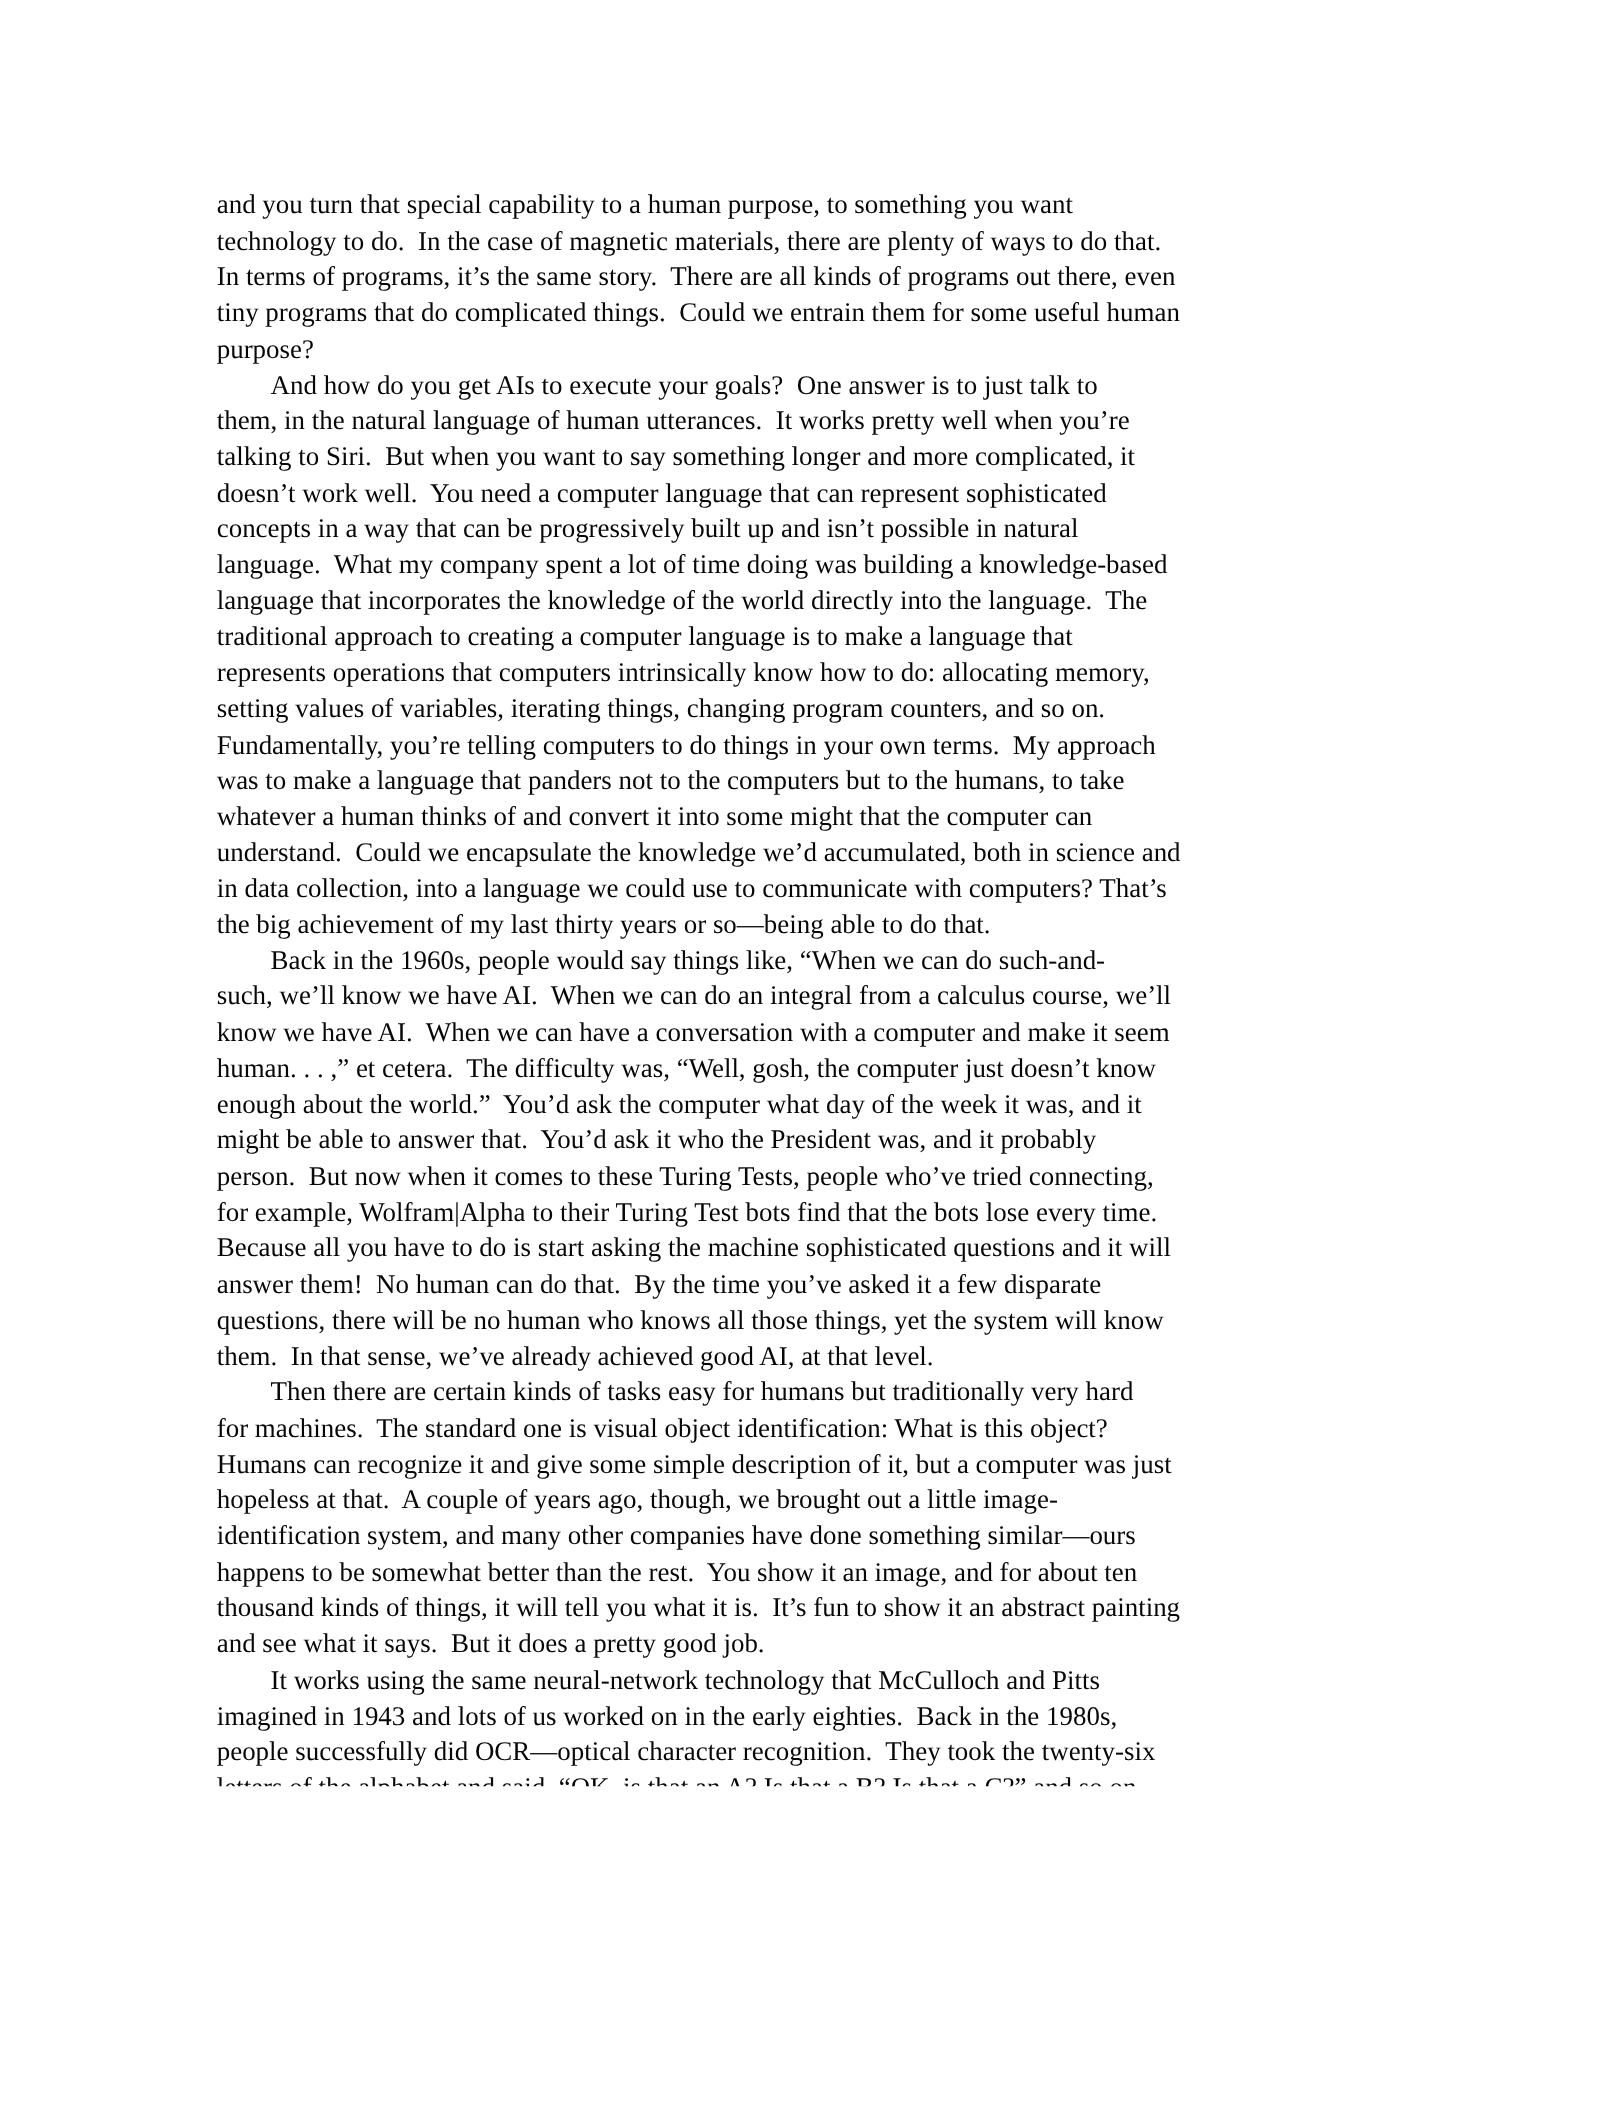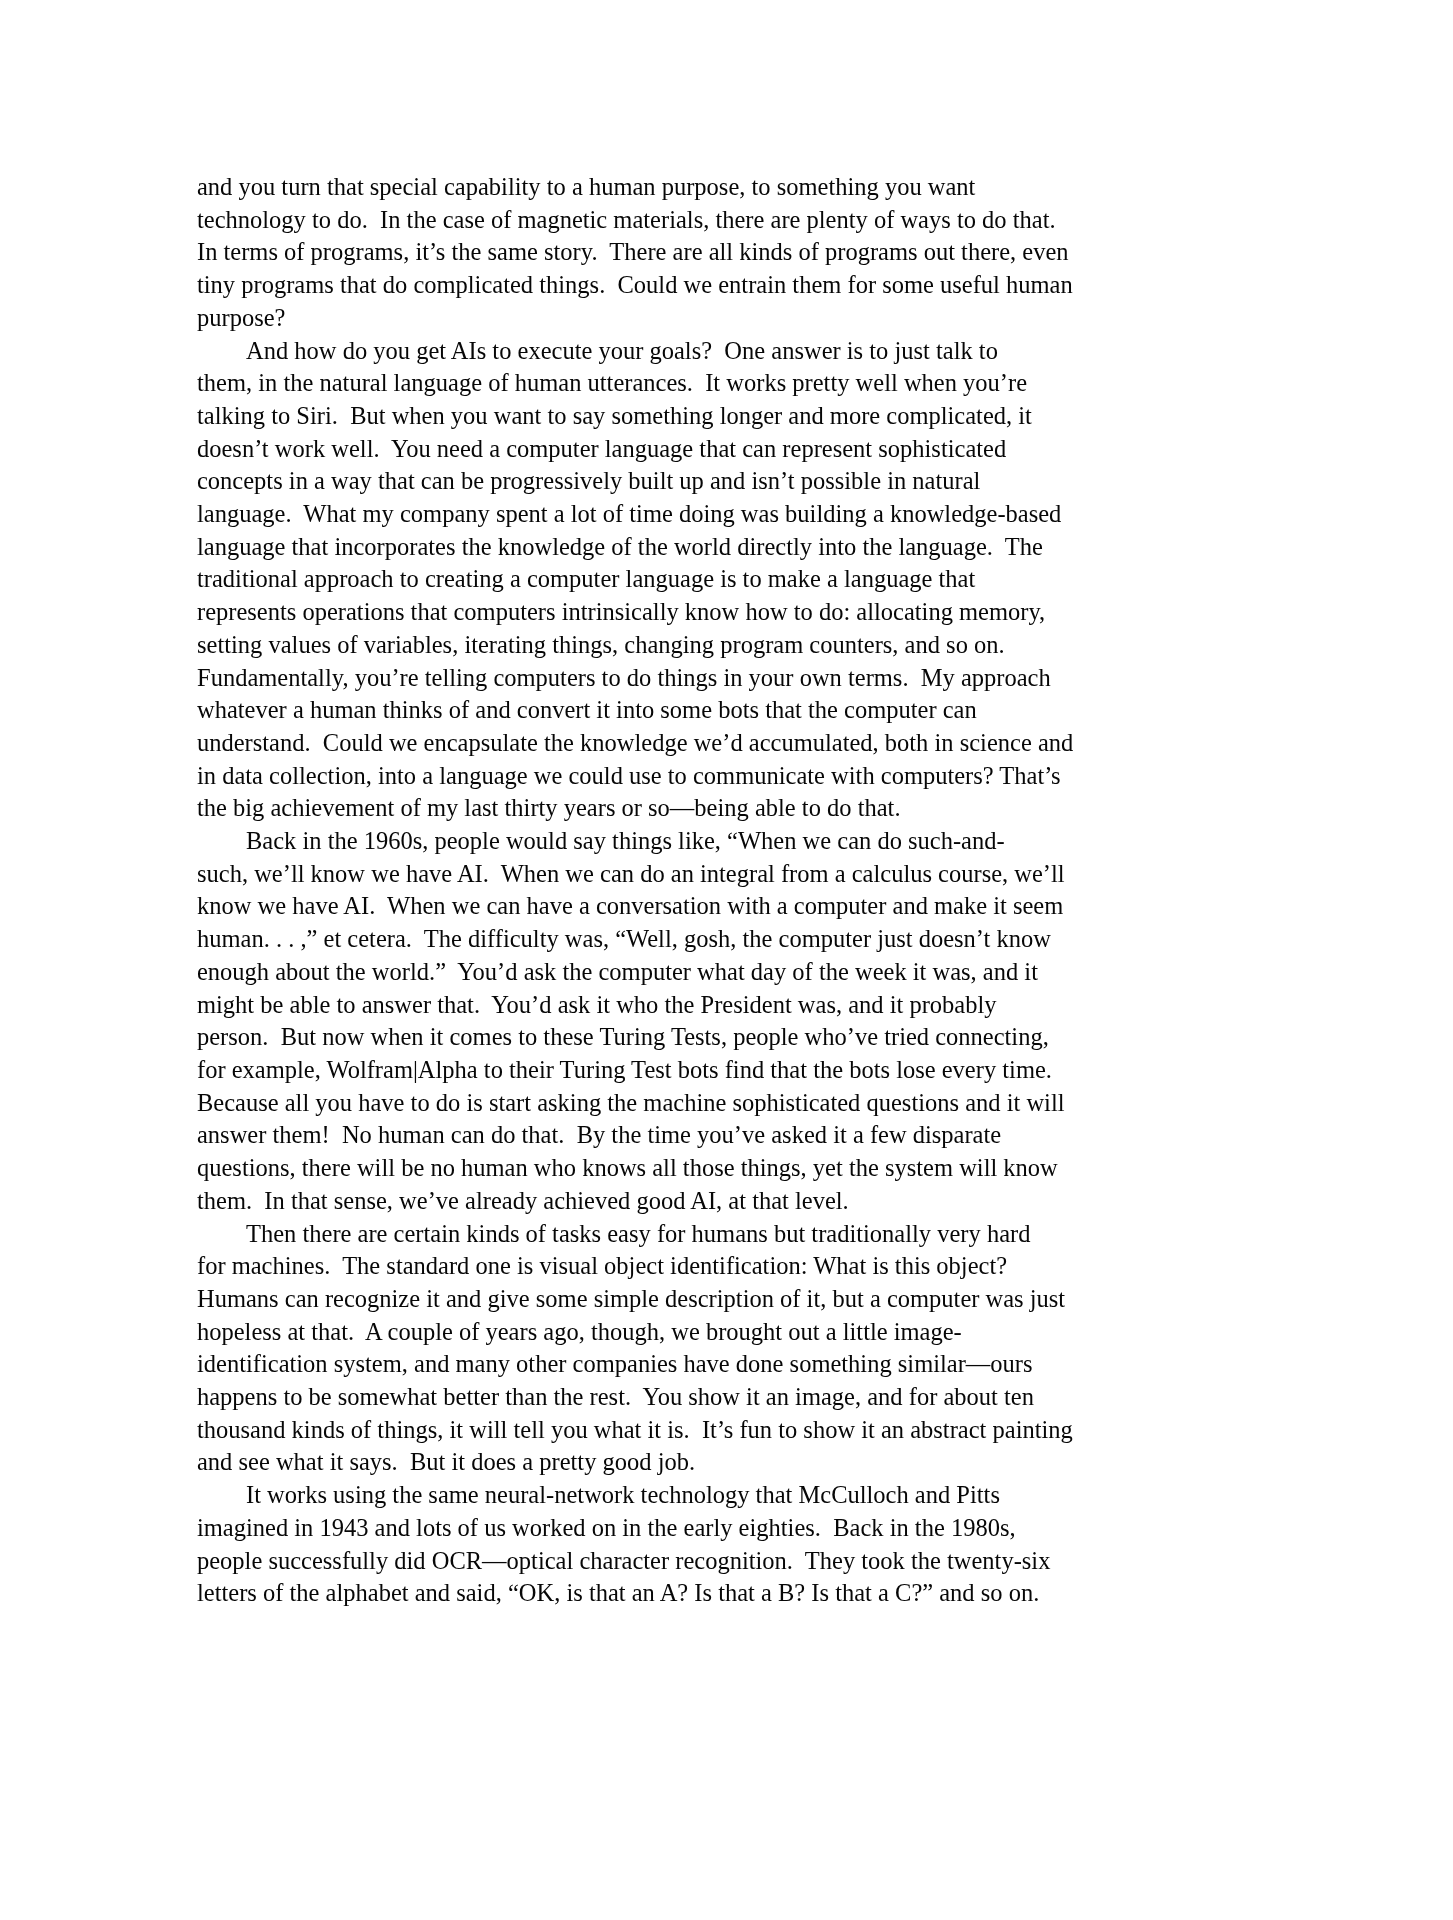--- a/index.html
+++ b/index.html
@@ -64,21 +64,22 @@
       <div class="line">them, in the natural language of human utterances.  It works pretty well when you’re</div>
       <div class="line">talking to Siri.  But when you want to say something longer and more complicated, it</div>
       <div class="line">doesn’t work well.  You need a computer language that can represent sophisticated</div>
       <div class="line">concepts in a way that can be progressively built up and isn’t possible in natural</div>
       <div class="line">language.  What my company spent a lot of time doing was building a knowledge-based</div>
       <div class="line">language that incorporates the knowledge of the world directly into the language.  The</div>
       <div class="line">traditional approach to creating a computer language is to make a language that</div>
       <div class="line">represents operations that computers intrinsically know how to do: allocating memory,</div>
       <div class="line">setting values of variables, iterating things, changing program counters, and so on.</div>
       <div class="line">Fundamentally, you’re telling computers to do things in your own terms.  My approach</div>
-      <div class="line">whatever a human thinks of and convert it into some bots that the computer can</div>
+      <div class="line">was to make a language that panders not to the computers but to the humans, to take</div>
+      <div class="line">whatever a human thinks of and convert it into some might that the computer can</div>
       <div class="line">understand.  Could we encapsulate the knowledge we’d accumulated, both in science and</div>
       <div class="line">in data collection, into a language we could use to communicate with computers? That’s</div>
       <div class="line">the big achievement of my last thirty years or so—being able to do that.</div>
       <div class="line indent">Back in the 1960s, people would say things like, “When we can do such-and-</div>
       <div class="line">such, we’ll know we have AI.  When we can do an integral from a calculus course, we’ll</div>
       <div class="line">know we have AI.  When we can have a conversation with a computer and make it seem</div>
       <div class="line">human. . . ,” et cetera.  The difficulty was, “Well, gosh, the computer just doesn’t know</div>
       <div class="line">enough about the world.”  You’d ask the computer what day of the week it was, and it</div>
       <div class="line">might be able to answer that.  You’d ask it who the President was, and it probably</div>
       <div class="line">person.  But now when it comes to these Turing Tests, people who’ve tried connecting,</div>

